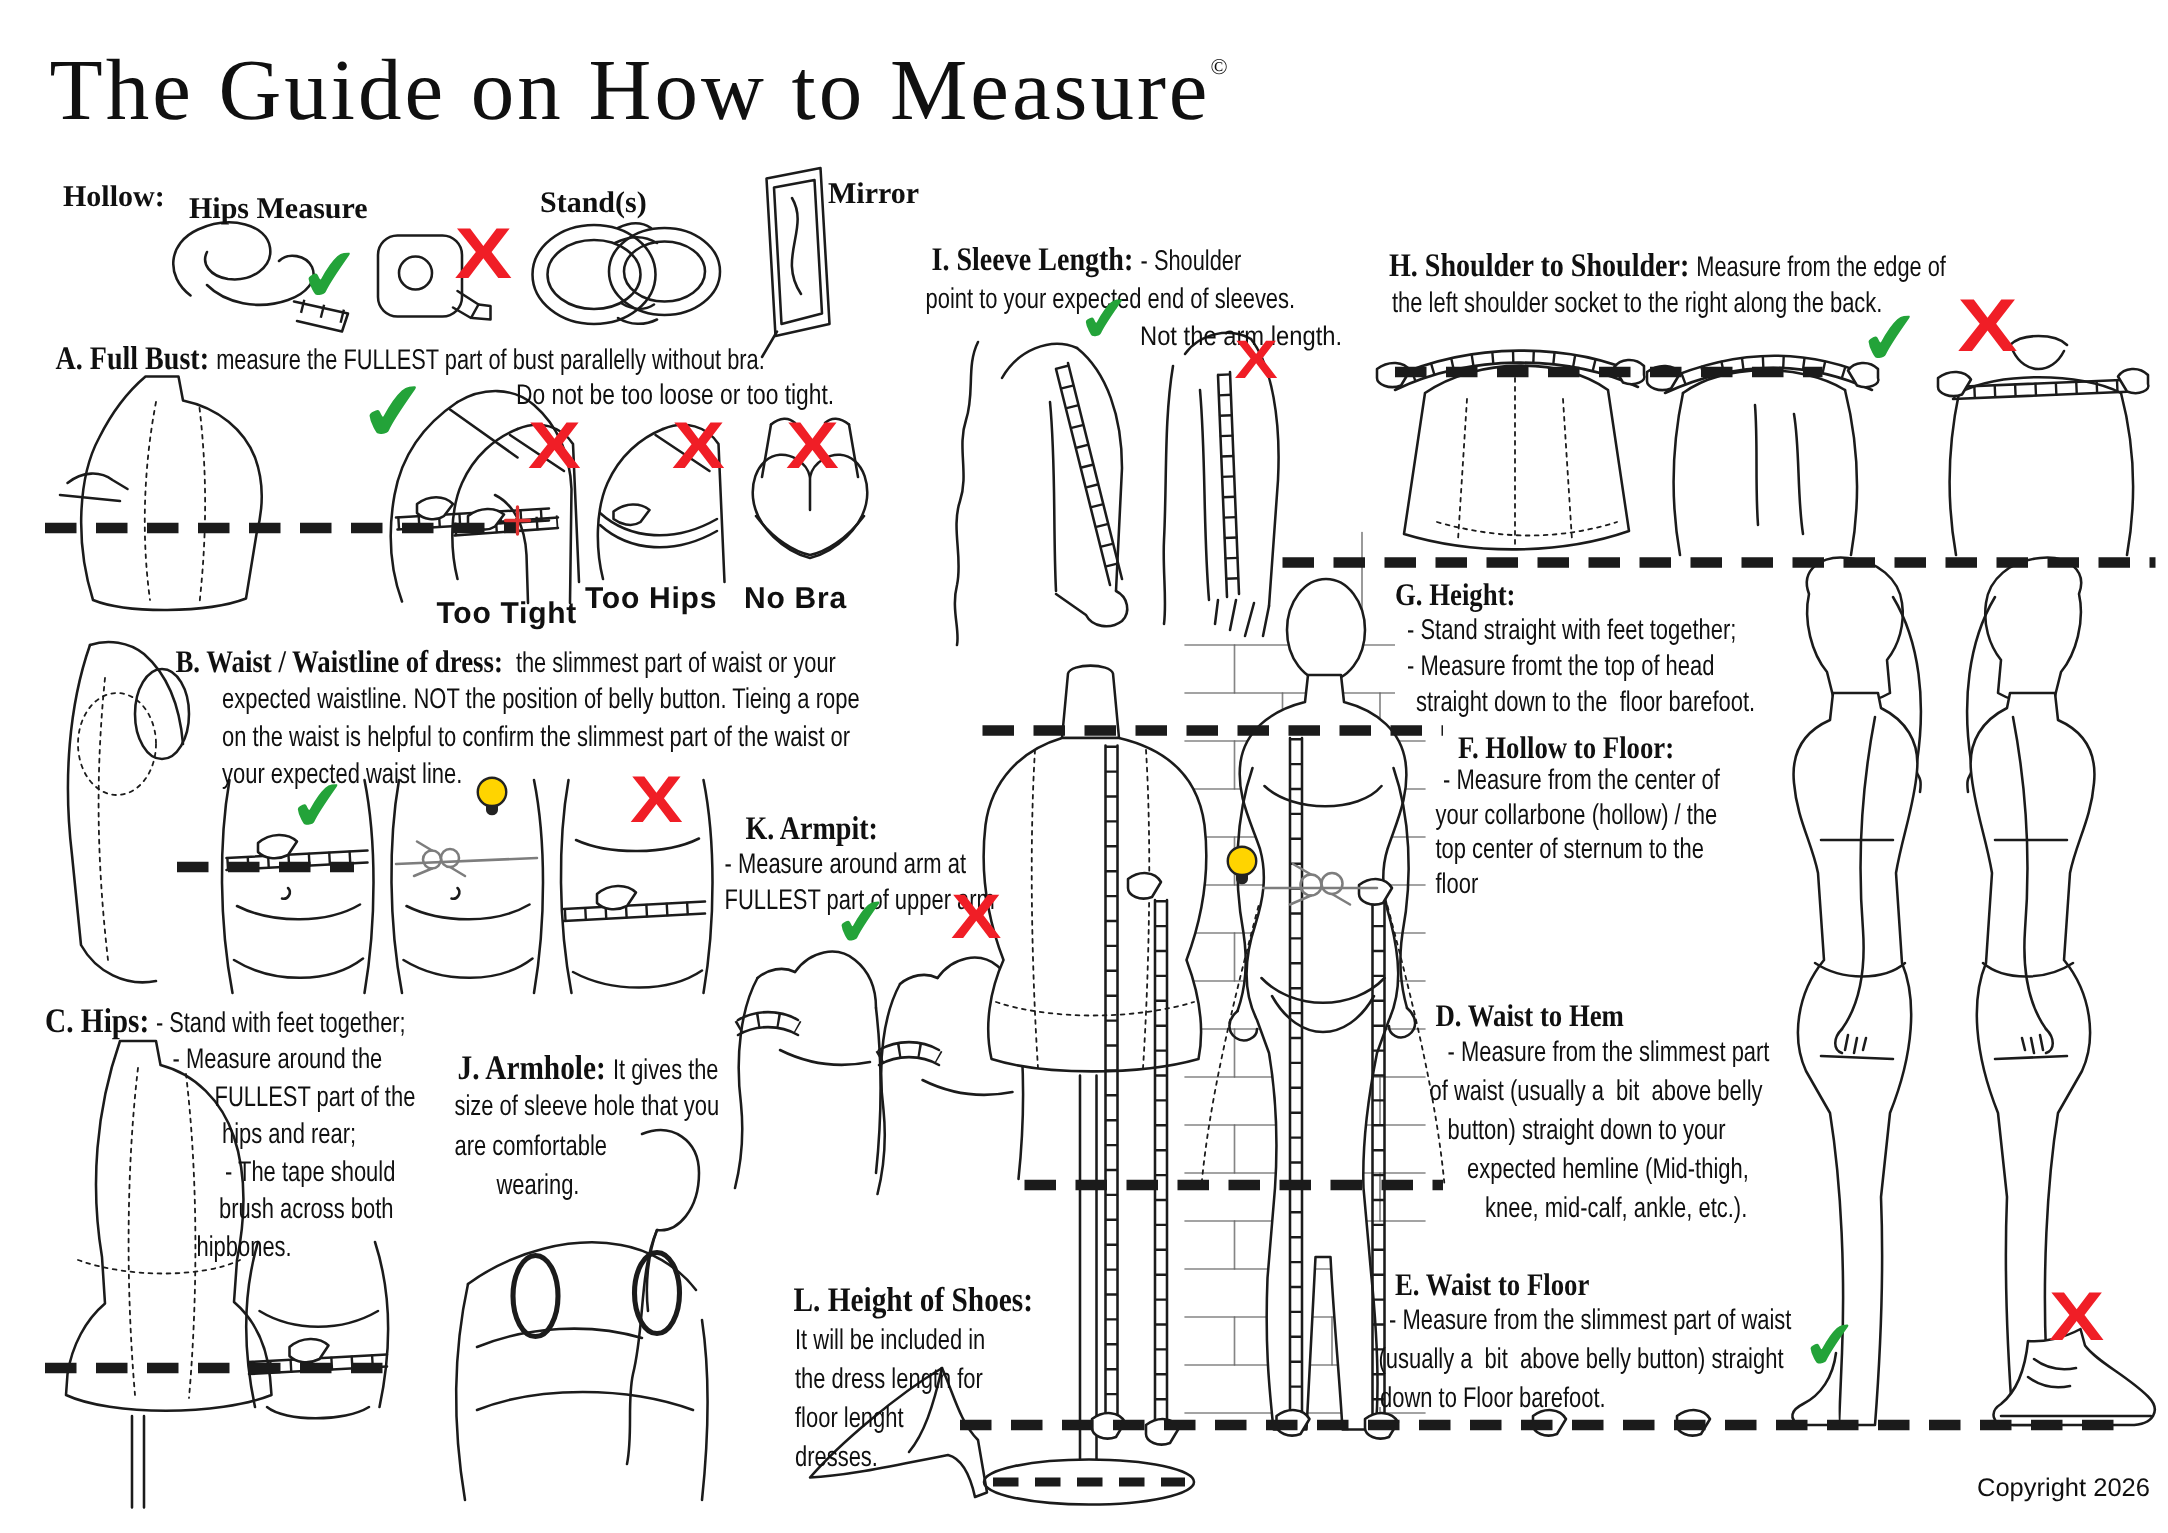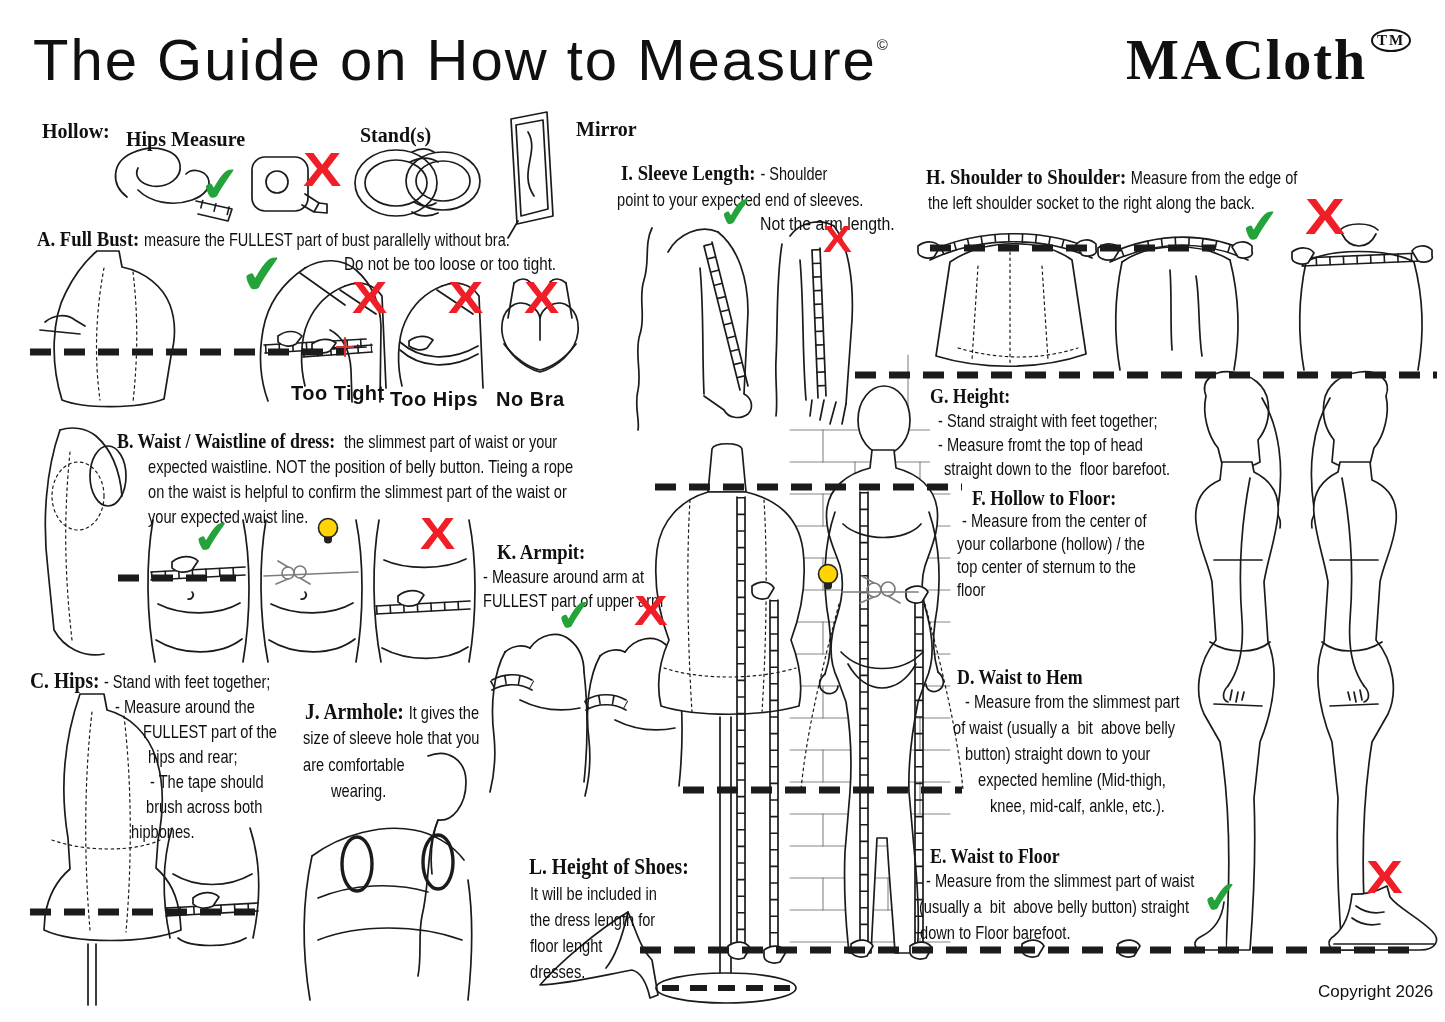--- a/index.html
+++ b/index.html
@@ -1,21 +1,21 @@
 <!DOCTYPE html>
 <html><head>
 <meta charset="utf-8">
 <style>
 *{margin:0;padding:0;box-sizing:border-box}
 html,body{width:1445px;height:1022px}
 body{background:#fff;font-family:"Liberation Sans",sans-serif;color:#101010;overflow:hidden}
 .page{position:relative;width:1445px;height:1022px;background:#fff}
 .abs{position:absolute;white-space:pre}
 .ser{font-family:"Liberation Serif",serif}
-.title{font-family:Liberation Sans, sans-serif;font-size:58px;letter-spacing:2px}
+.title{font-family:Liberation Serif, serif;font-size:58px;letter-spacing:2px}
 .brand{font-family:"Liberation Serif",serif;font-size:56px;font-weight:bold;letter-spacing:2px}
 .tmark{display:inline-block;font-size:15px;font-family:"Liberation Serif",serif;border:2px solid #111;border-radius:50%;padding:1px 4px;position:relative;top:-34px;left:4px;font-weight:bold}
 .csym{font-size:15px;position:relative;top:-30px}
 .toolhd{font-family:"Liberation Serif",serif;font-weight:bold;font-size:20px}
 .mx{transform:scaleX(0.85);transform-origin:0 0;font-size:19px}
 .mx .hd2{font-family:"Liberation Serif",serif;font-weight:bold;font-size:21px}
 .mx .cx2{display:inline-block;transform:scaleX(0.9);transform-origin:0 50%}
 .sx{font-size:19px;transform:scaleX(0.77);transform-origin:0 0}
 .cap{font-weight:bold;font-size:20px;letter-spacing:0.5px}
 .check{position:absolute;color:#23A339;font-family:"DejaVu Sans",sans-serif;font-weight:bold;transform:rotate(-6deg);line-height:1}
@@ -339,30 +339,29 @@
     <path class="bd" d="M855,375 H1437"></path>
     <path class="bd" d="M655,487 H962"></path>
     <path class="bd" d="M683,790 H962"></path>
     <path class="bd" d="M640,950 H1418"></path>
     <path class="bd2" d="M662,988 H790"></path>
     <path class="red" d="M345,338 V356 M337,347 H353"></path>
   </g>
 </svg>
 
 <div class="abs title ser" style="left:33px;top:26px"><span>The Guide on How to Measure</span><span class="csym">©</span></div>
-<div class="abs brand" style="left:1126px;top:28px"><span>MACloth</span><span class="tmark">TM</span></div>
 
 <div class="abs toolhd" style="left:42px;top:120px">Hollow:</div>
 <div class="abs toolhd" style="left:126px;top:128px">Hips Measure</div>
 <div class="abs toolhd" style="left:360px;top:124px">Stand(s)</div>
-<div class="abs toolhd" style="left:576px;top:118px">Mirror</div>
+<div class="abs toolhd" style="left:552px;top:118px">Mirror</div>
 
 <div class="abs mx" style="left:37px;top:226px"><span class="hd2" style="font-size:22px">A. Full Bust:</span> <span class="cx2">measure the FULLEST part of bust parallelly without bra.</span></div>
 <div class="abs sx" style="left:344px;top:253px;transform:scaleX(0.8)">Do not be too loose or too tight.</div>
-<div class="abs cap" style="left:291px;top:382px">Too Tight</div>
+<div class="abs cap" style="left:291px;top:398px">Too Tight</div>
 <div class="abs cap" style="left:390px;top:388px">Too Hips</div>
 <div class="abs cap" style="left:496px;top:388px">No Bra</div>
 
 <div class="abs mx" style="left:117px;top:429px"><span class="hd2">B. Waist / Waistline of dress:</span>  <span class="cx2">the slimmest part of waist or your</span></div>
 <div class="abs sx" style="left:148px;top:456px">expected waistline. NOT the position of belly button. Tieing a rope</div>
 <div class="abs sx" style="left:148px;top:481px">on the waist is helpful to confirm the slimmest part of the waist or</div>
 <div class="abs sx" style="left:148px;top:506px">your expected waist line.</div>
 
 <div class="abs mx" style="left:30px;top:668px"><span class="hd2" style="font-size:23px">C. Hips:</span> <span class="cx2">- Stand with feet together;</span></div>
 <div class="abs sx" style="left:115px;top:696px">- Measure around the</div>

